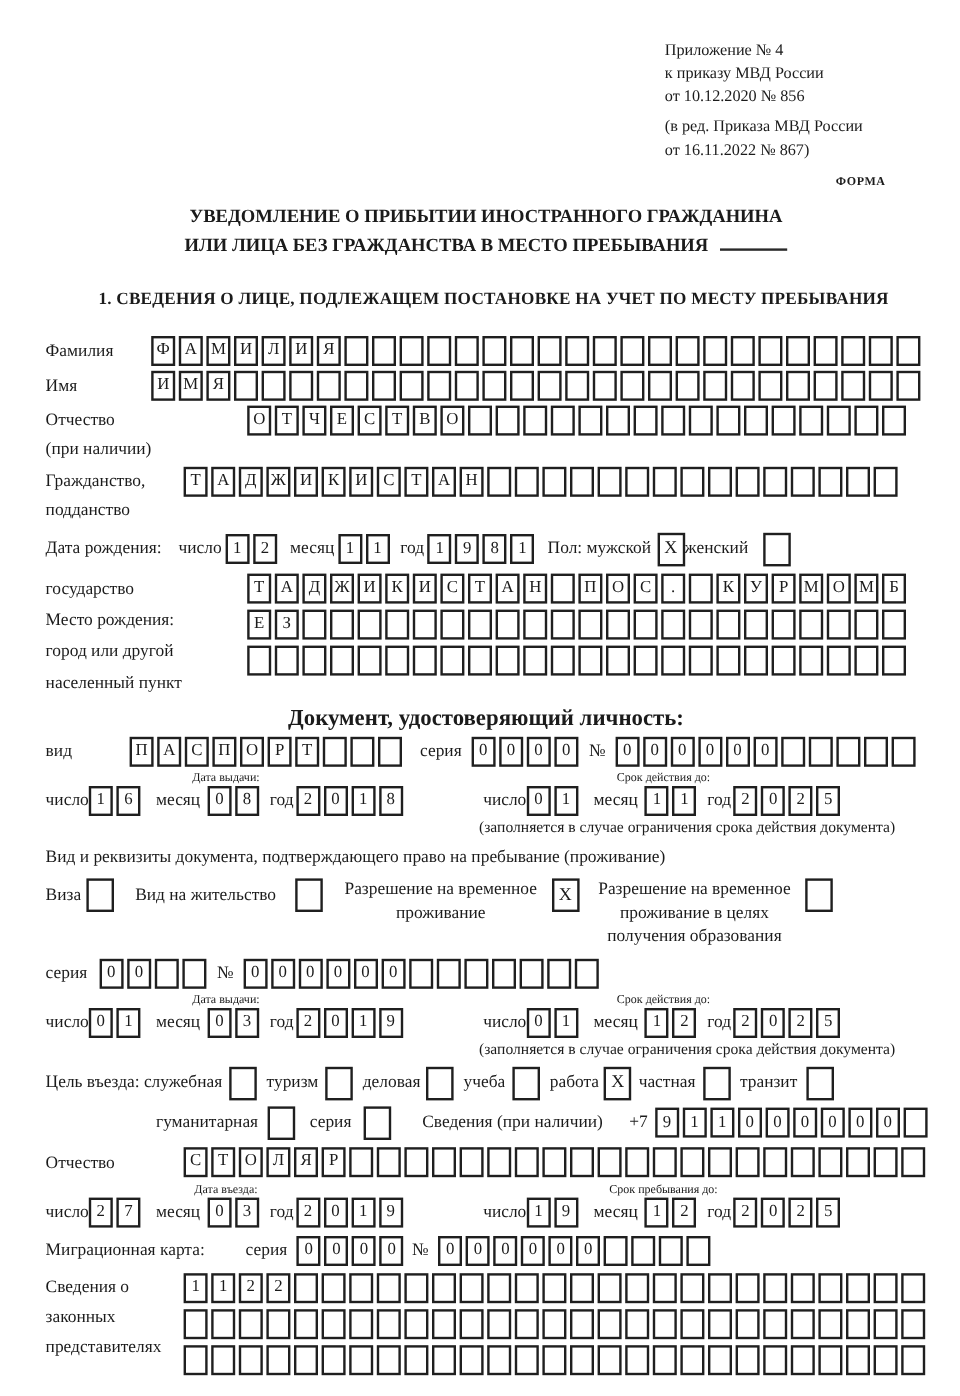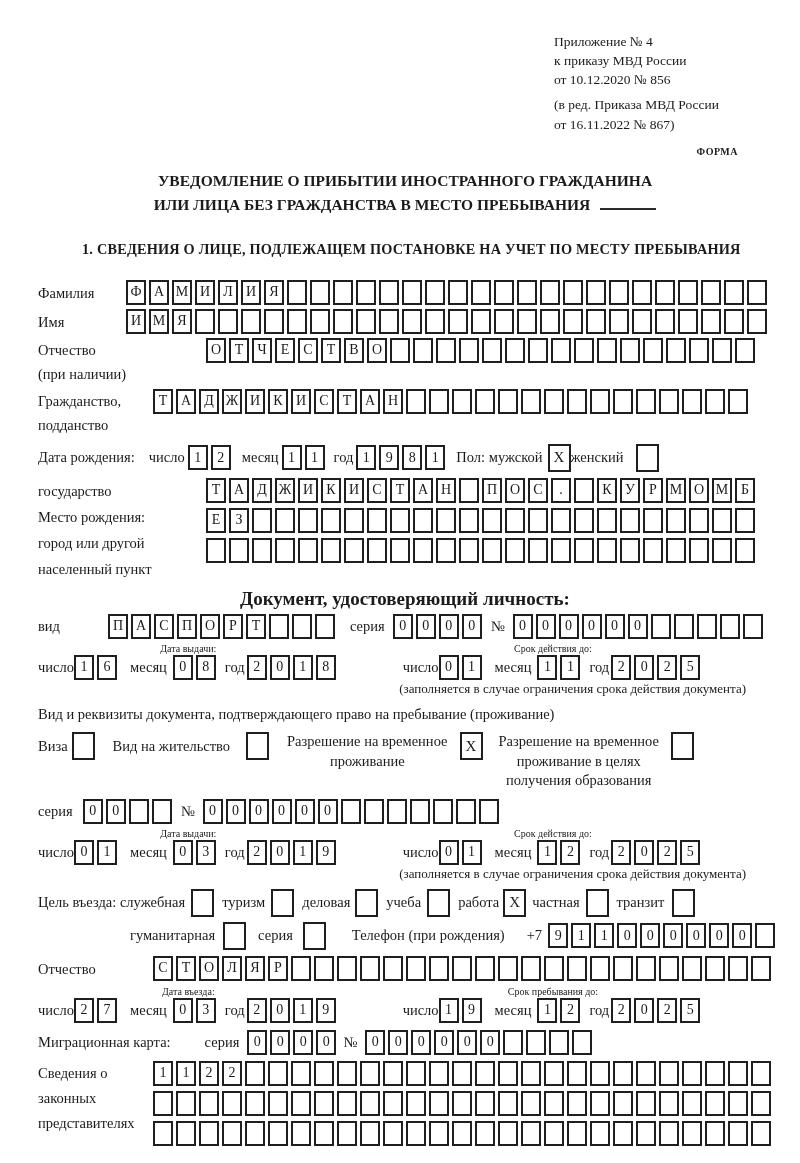--- a/index.html
+++ b/index.html
@@ -519,21 +519,21 @@
     <span class="cb" style="margin-left:6px;"></span>
     <span class="w" style="margin-left:8px;">транзит</span>
     <span class="cb" style="margin-left:8px;"></span>
   </div>
 
   <div class="frow" style="align-items:center;margin-top:5px;padding-left:92px;">
     <span class="w">гуманитарная</span>
     <span class="cb" style="margin-left:8px;"></span>
     <span class="w" style="margin-left:12px;">серия</span>
     <span class="cb" style="margin-left:10px;"></span>
-    <span class="w" style="margin-left:26px;">Телефон (при рождения)</span>
+    <span class="w" style="margin-left:26px;">Сведения (при наличии)</span>
     <span class="w" style="margin-left:22px;margin-right:6px;">+7</span>
     <span class="cells">
         <span class="cell">9</span>
         <span class="cell">1</span>
         <span class="cell">1</span>
         <span class="cell">0</span>
         <span class="cell">0</span>
         <span class="cell">0</span>
         <span class="cell">0</span>
         <span class="cell">0</span>

